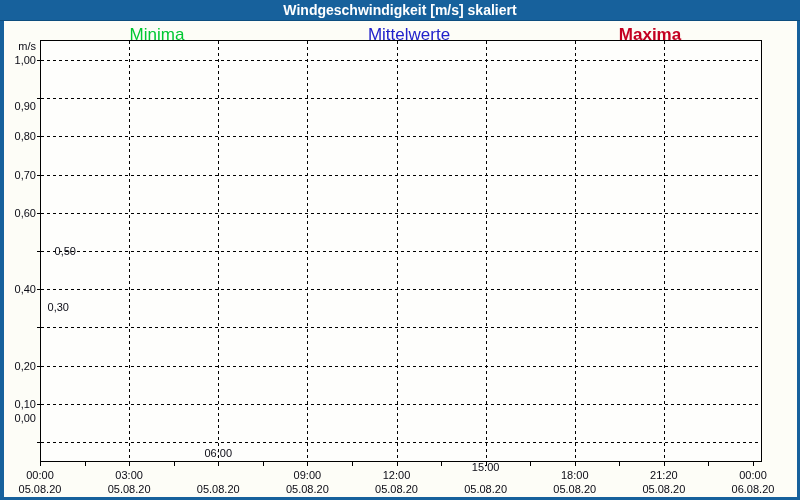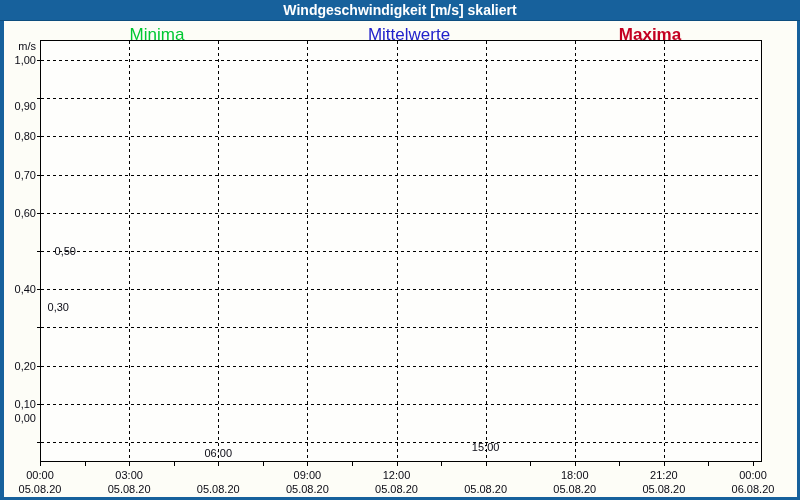--- a/index.html
+++ b/index.html
@@ -99,21 +99,21 @@
       <div class="axis-label center" style="left: 5px; top: 468px; width: 70px; color: rgb(10, 10, 20);">00:00</div>
       <div class="axis-label center" style="left: 5px; top: 482px; width: 70px; color: rgb(10, 10, 20);">05.08.20</div>
       <div class="axis-label center" style="left: 94.125px; top: 468px; width: 70px; color: rgb(10, 10, 20);">03:00</div>
       <div class="axis-label center" style="left: 94.125px; top: 482px; width: 70px; color: rgb(10, 10, 20);">05.08.20</div>
       <div class="axis-label center" style="left: 183.25px; top: 446px; width: 70px; color: rgb(10, 10, 20);">06:00</div>
       <div class="axis-label center" style="left: 183.25px; top: 482px; width: 70px; color: rgb(10, 10, 20);">05.08.20</div>
       <div class="axis-label center" style="left: 272.375px; top: 468px; width: 70px; color: rgb(10, 10, 20);">09:00</div>
       <div class="axis-label center" style="left: 272.375px; top: 482px; width: 70px; color: rgb(10, 10, 20);">05.08.20</div>
       <div class="axis-label center" style="left: 361.5px; top: 468px; width: 70px; color: rgb(10, 10, 20); text-align: center;">12:00</div>
       <div class="axis-label center" style="left: 361.5px; top: 482px; width: 70px; color: rgb(10, 10, 20);">05.08.20</div>
-      <div class="axis-label center" style="left: 450.625px; top: 440px; width: 70px; color: rgb(10, 10, 20);">15:00</div>
+      <div class="axis-label center" style="left: 450.625px; top: 460px; width: 70px; color: rgb(10, 10, 20);">15:00</div>
       <div class="axis-label center" style="left: 450.625px; top: 482px; width: 70px; color: rgb(10, 10, 20);">05.08.20</div>
       <div class="axis-label center" style="left: 539.75px; top: 468px; width: 70px; color: rgb(10, 10, 20);">18:00</div>
       <div class="axis-label center" style="left: 539.75px; top: 482px; width: 70px; color: rgb(10, 10, 20);">05.08.20</div>
       <div class="axis-label center" style="left: 628.875px; top: 468px; width: 70px; color: rgb(10, 10, 20);">21:20</div>
       <div class="axis-label center" style="left: 628.875px; top: 482px; width: 70px; color: rgb(10, 10, 20);">05.08.20</div>
       <div class="axis-label center" style="left: 718px; top: 468px; width: 70px; color: rgb(10, 10, 20);">00:00</div>
       <div class="axis-label center" style="left: 718px; top: 482px; width: 70px; color: rgb(10, 10, 20); text-align: center;">06.08.20</div>
     </div>
 
   <div class="frame" style="border-color: rgb(23, 97, 156);"></div>

